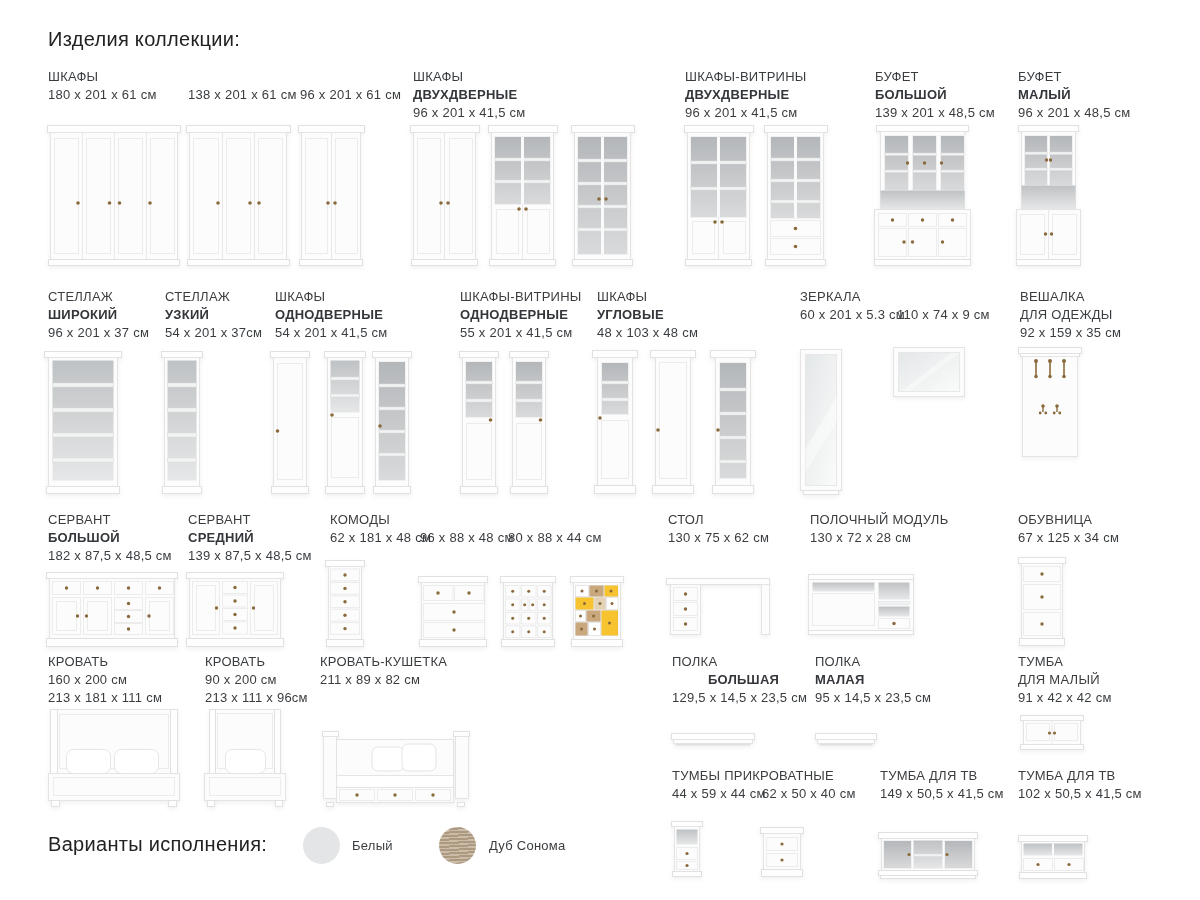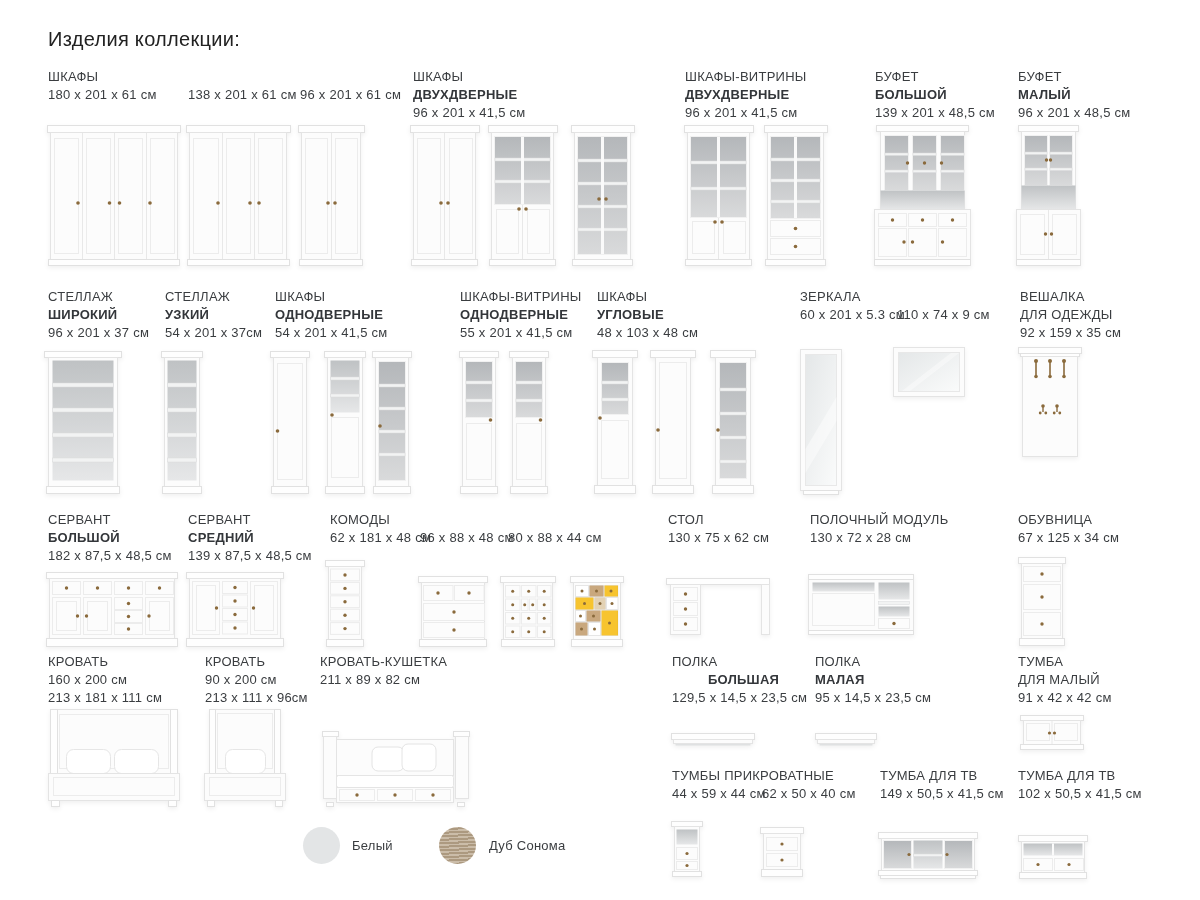--- a/index.html
+++ b/index.html
@@ -746,18 +746,19 @@
       <rect class="fb" x="3.5" y="6.5" width="63" height="31"></rect>
 <rect class="fi" x="5.5" y="8.5" width="59" height="12"></rect>
       <rect x="34" y="8.5" width="2" height="12" fill="#fbfbfb"></rect>
 <rect class="fp" x="5.5" y="23.5" width="29" height="12"></rect>
       <circle class="fk" cx="20" cy="29.5" r="1.6"></circle>
 <rect class="fp" x="36.5" y="23.5" width="29" height="12"></rect>
       <circle class="fk" cx="51" cy="29.5" r="1.6"></circle>
 <rect class="fw" x="1.5" y="37.5" width="67" height="6"></rect>
     </svg>
 
+<div class="title" style="left:48px;top:833px">Варианты исполнения:</div>
 <div class="swatch" style="left: 303px; top: 827px; background-color: rgb(227, 229, 230);"></div>
 <div class="tx" style="left:352px;top:839px">Белый</div>
 <div class="swatch wood" style="left: 439px; top: 827px; background-color: rgb(183, 163, 136);"></div>
 <div class="tx" style="left:489px;top:839px">Дуб Сонома</div>
 
 </div>
 
 </body></html>

